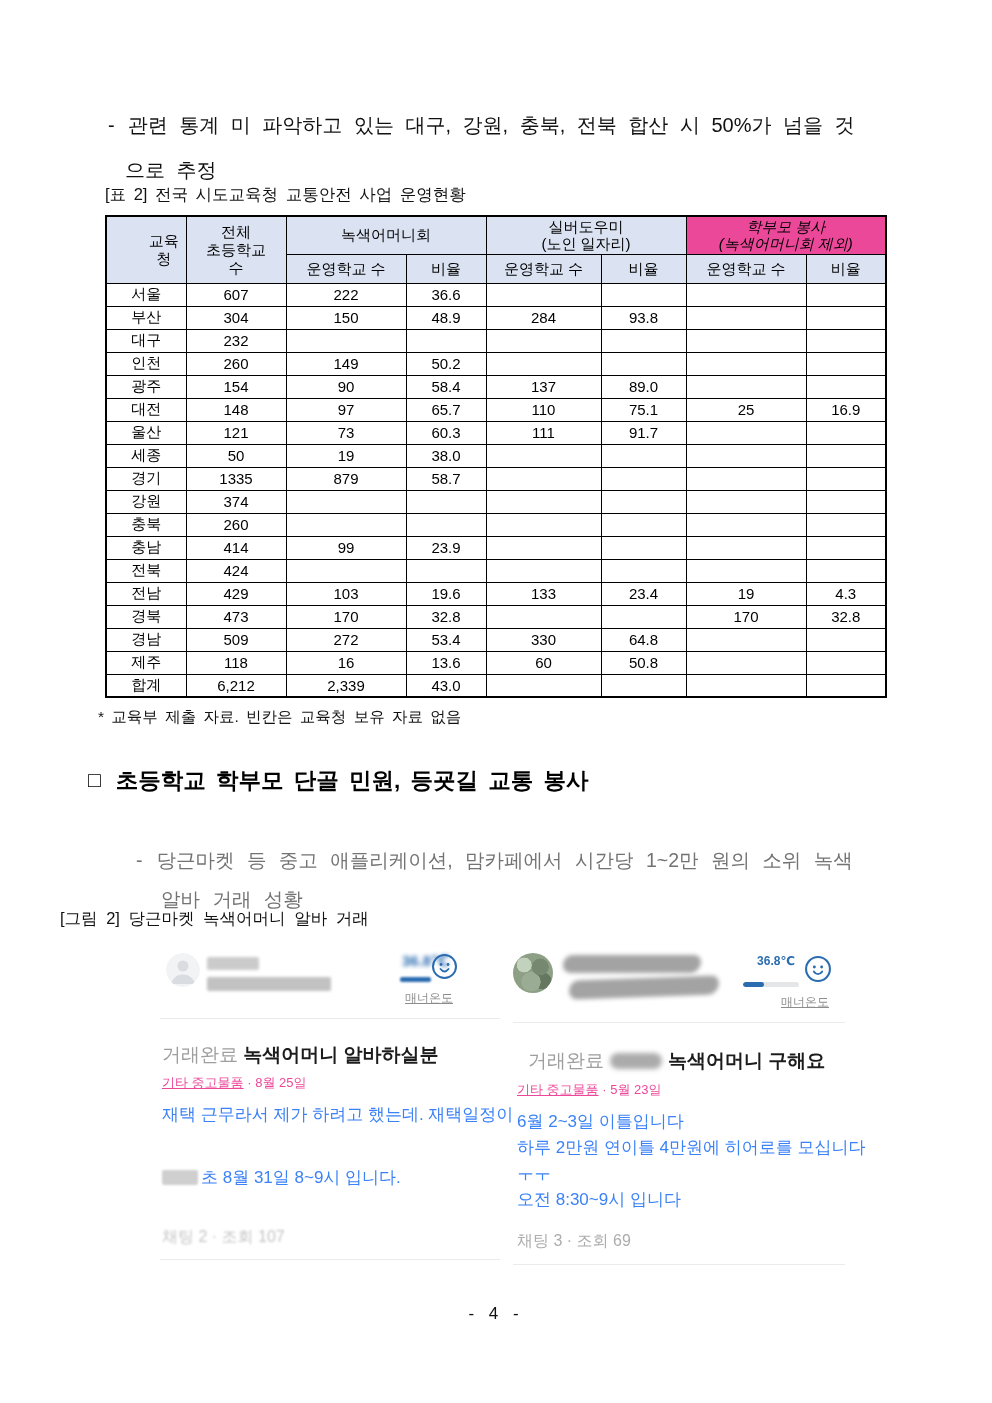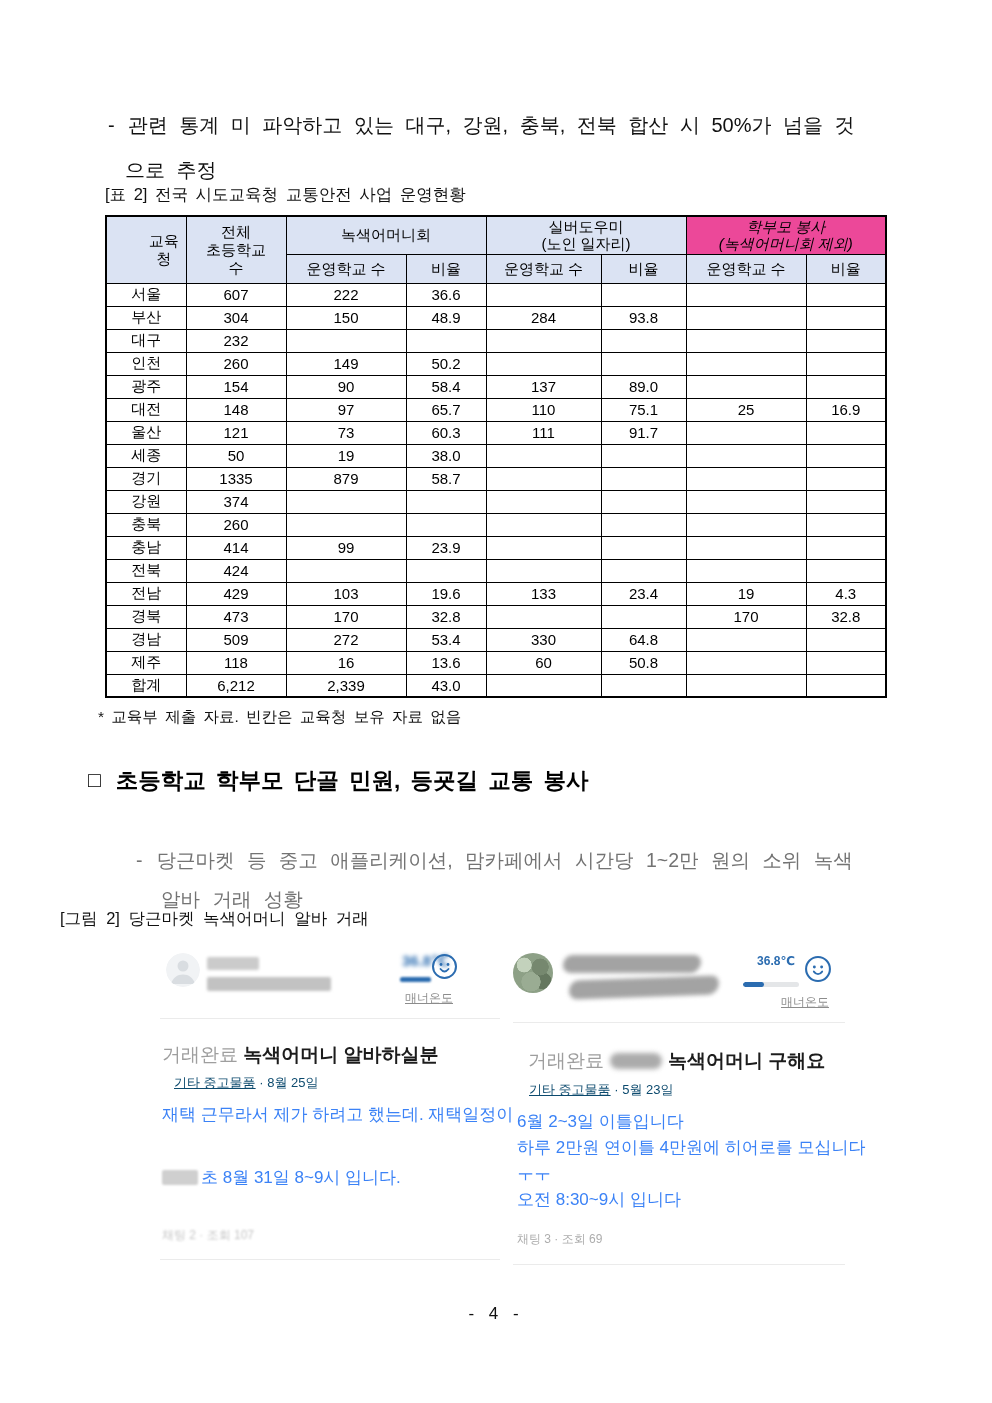--- a/index.html
+++ b/index.html
@@ -49,24 +49,24 @@
   .blur-block{position:absolute;background:#cbcbcb;filter:blur(1.5px);border-radius:2px;}
   .scribble{position:absolute;background:#a3a3a3;filter:blur(2px);border-radius:12px 8px 14px 9px;}
   .temp{position:absolute;font-weight:bold;font-size:12px;white-space:nowrap;}
   .temp-bar{position:absolute;height:5px;border-radius:3px;background:#e4e6e8;overflow:hidden;}
   .temp-bar .fill{height:100%;border-radius:3px;}
   .manner{position:absolute;font-size:12px;color:#8c8c8c;text-decoration:underline;white-space:nowrap;}
   .divider{position:absolute;left:0;right:0;height:1px;background:#ebebeb;}
   .title-line{position:absolute;font-size:19px;white-space:nowrap;}
   .status{color:#9e9e9e;}
   .ltitle{color:#1c1c1c;font-weight:bold;}
-  .meta{position:absolute;font-size:13px;color:#0c4a6e;white-space:nowrap;margin-left:12px;}
+  .meta{position:absolute;font-size:13px;color:#ec4899;white-space:nowrap;}
   .meta .cat{text-decoration:underline;}
   .cardbody{position:absolute;font-size:17px;color:#3b82f6;line-height:26px;white-space:nowrap;}
-  .stats{position:absolute;font-size:12px;color:#adadad;white-space:nowrap;}
+  .stats{position:absolute;font-size:16px;color:#adadad;white-space:nowrap;}
   .blurred{filter:blur(2px);}
   .soft-blur{filter:blur(1.2px);}
   .inline-redact{display:inline-block;width:36px;height:15px;background:#cfcfcf;filter:blur(1.2px);border-radius:2px;vertical-align:-2px;margin-right:3px;}
   .title-redact{display:inline-block;width:52px;height:16px;background:#ababab;filter:blur(2.5px);border-radius:8px;vertical-align:-2px;margin:0 6px;}
 </style>
 </head>
 <body>
 
 <div class="page">
 

